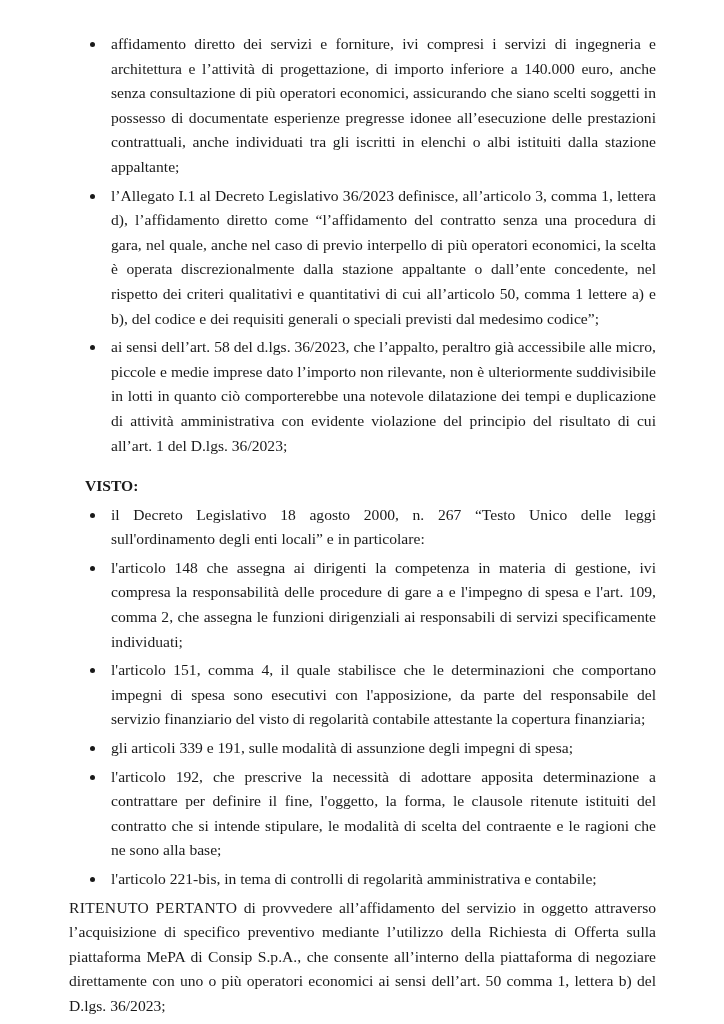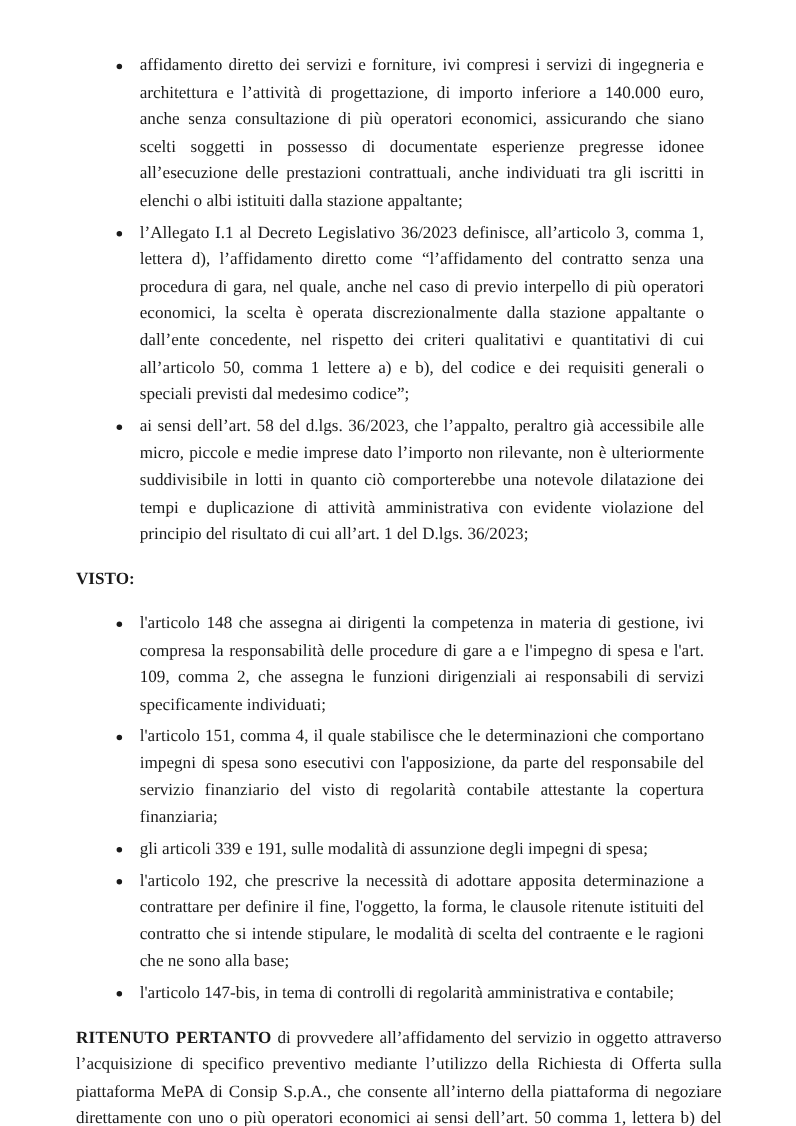--- a/index.html
+++ b/index.html
@@ -17,21 +17,21 @@
       font-size: 15.6px;
     }
     .page {
       position: absolute;
       left: 69px;
       top: 32px;
       width: 587px;
     }
     .list {
       list-style: none;
-      margin: 16px;
+      margin: 0;
       padding: 0;
     }
     .list li {
       position: relative;
       padding-left: 42px;
       line-height: 24.6px;
       text-align: justify;
       margin-bottom: 4px;
     }
     .list.indented li {
@@ -47,25 +47,25 @@
       background: #1a1a1a;
     }
     .para {
       margin: 0;
       line-height: 24.6px;
       text-align: justify;
       margin-bottom: 4px;
     }
     .heading {
       font-weight: bold;
-      margin: 0;
+      margin: 16px;
       line-height: 24.6px;
       margin-bottom: 4px;
     }
-    b { font-weight: bold; }
+    b { font-weight: normal; }
     .sp-bold { letter-spacing: 0.3px; }
   </style>
 </head>
 <body>
 
 <div class="page">
 
   <ul class="list">
     <li>
       <span class="bullet"></span>
@@ -79,35 +79,39 @@
       <span class="bullet"></span>
       <span>ai sensi dell’art. 58 del d.lgs. 36/2023, che l’appalto, peraltro già accessibile alle micro, piccole e medie imprese dato l’importo non rilevante, non è ulteriormente suddivisibile in lotti in quanto ciò comporterebbe una notevole dilatazione dei tempi e duplicazione di attività amministrativa con evidente violazione del principio del risultato di cui all’art. 1 del D.lgs. 36/2023;</span>
     </li>
   </ul>
 
   <p class="heading">VISTO:</p>
 
   <ul class="list indented">
     <li>
       <span class="bullet"></span>
+      <span>il Decreto Legislativo 18 agosto 2000, n. 267 “Testo Unico delle leggi sull'ordinamento degli enti locali” e in particolare:</span>
+    </li>
+    <li>
+      <span class="bullet"></span>
       <span>l'articolo 148 che assegna ai dirigenti la competenza in materia di gestione, ivi compresa la responsabilità delle procedure di gare a e l'impegno di spesa e l'art. 109, comma 2, che assegna le funzioni dirigenziali ai responsabili di servizi specificamente individuati;</span>
     </li>
     <li>
       <span class="bullet"></span>
       <span>l'articolo 151, comma 4, il quale stabilisce che le determinazioni che comportano impegni di spesa sono esecutivi con l'apposizione, da parte del responsabile del servizio finanziario del visto di regolarità contabile attestante la copertura finanziaria;</span>
     </li>
     <li>
       <span class="bullet"></span>
       <span>gli articoli 339 e 191, sulle modalità di assunzione degli impegni di spesa;</span>
     </li>
     <li>
       <span class="bullet"></span>
       <span> l'articolo 192, che prescrive la necessità di adottare apposita determinazione a contrattare per definire il fine, l'oggetto, la forma, le clausole ritenute istituiti del contratto che si intende stipulare, le modalità di scelta del contraente e le ragioni che ne sono alla base;</span>
     </li>
     <li>
       <span class="bullet"></span>
-      <span> l'articolo 147-bis, in tema di controlli di regolarità amministrativa e contabile;</span>
+      <span> l'articolo 221-bis, in tema di controlli di regolarità amministrativa e contabile;</span>
     </li>
   </ul>
 
   <p class="para"><b class="sp-bold">RITENUTO PERTANTO</b><span> di provvedere all’affidamento del servizio in oggetto attraverso l’acquisizione di specifico preventivo mediante l’utilizzo della Richiesta di Offerta sulla piattaforma MePA di Consip S.p.A., che consente all’interno della piattaforma di negoziare direttamente con uno o più operatori economici ai sensi dell’art. 50 comma 1, lettera b) del D.lgs. 36/2023;</span></p>
 
 </div>
 
 </body></html>

